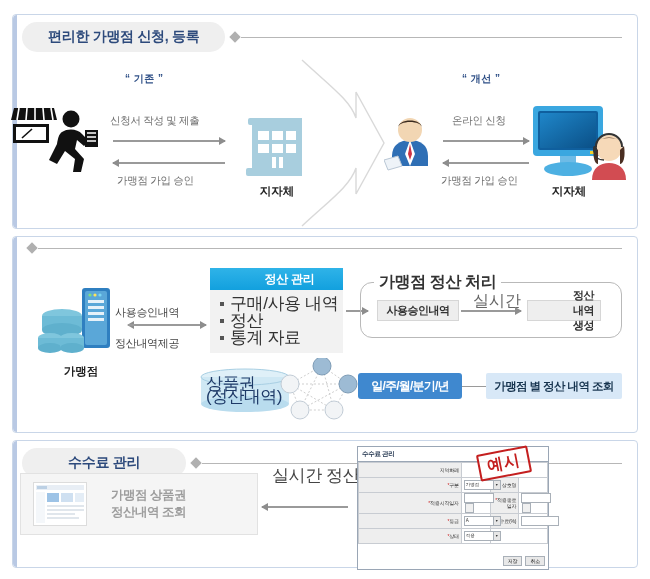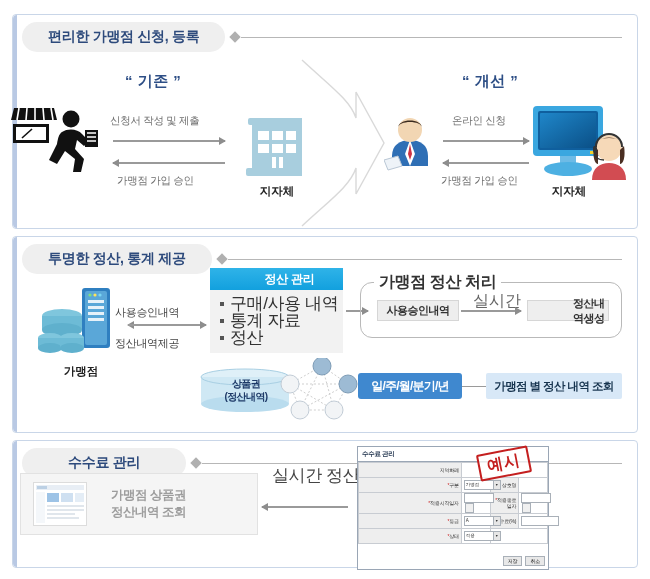--- a/index.html
+++ b/index.html
@@ -48,21 +48,21 @@
   }
   .pill-line{height:1px;background:#b7b7b7;flex:1 1 auto;margin-left:2px;}
 
   .p1{left:22px;top:22px;width:600px;}
   .p2{left:22px;top:244px;width:600px;}
   .p3{left:22px;top:448px;width:600px;}
   .p3 .pill{padding:0 46px;}
 
   
   .quote{
-    position:absolute;font-size:15px;font-weight:bold;color:#2e4f86;
+    position:absolute;font-size:10px;font-weight:bold;color:#2e4f86;
     letter-spacing:0.5px;white-space:nowrap;
   }
   .q-old{left:125px;top:72px;}
   .q-new{left:462px;top:72px;}
 
   .flowlabel{
     position:absolute;font-size:10.5px;color:#6f6f6f;white-space:nowrap;
     letter-spacing:-0.3px;
   }
   .arrow-r,.arrow-l{position:absolute;height:2px;background:#9a9a9a;}
@@ -133,28 +133,28 @@
     padding:0 5px;font-size:16px;font-weight:bold;color:#333;
     letter-spacing:-0.4px;white-space:nowrap;
   }
   .chip{
     position:absolute;background:#eeeeee;border:1px solid #d6d6d6;
     font-size:11px;font-weight:bold;color:#333;letter-spacing:-0.5px;
     display:flex;align-items:center;justify-content:center;
     box-sizing:border-box;
   }
   .chip-a{left:377px;top:300px;width:82px;height:21px;}
-  .chip-b{left:527px;top:300px;width:82px;height:21px;padding-left:45px;}
+  .chip-b{left:527px;top:300px;width:74px;height:21px;padding-left:45px;}
   .realtime{position:absolute;left:473px;top:291px;font-size:16px;color:#666;}
 
   
   .cylinder{position:absolute;left:200px;top:368px;width:90px;height:46px;}
   .cylinder-text{
-    position:absolute;left:206px;top:377px;width:80px;text-align:center;
-    font-size:10px;font-weight:bold;color:#1e3a68;line-height:13px;
+    position:absolute;left:206px;top:377px;width:80px;text-align:left;
+    font-size:17px;font-weight:normal;color:#1e3a68;line-height:13px;
     letter-spacing:-0.6px;
   }
   .nodes{position:absolute;left:278px;top:358px;width:80px;height:62px;}
 
   .bluechip{
     position:absolute;left:358px;top:373px;width:104px;height:26px;
     background:#3f88cf;border-radius:3px;color:#fff;
     font-size:12px;font-weight:bold;letter-spacing:-0.8px;
     display:flex;align-items:center;justify-content:center;
   }
@@ -328,21 +328,20 @@
     <path d="M6 16 C4 30, 8 34, 10 34 L10 20 Z" fill="#4a2f22"></path>
     <path d="M36 16 C38 30, 34 34, 32 34 L32 20 Z" fill="#4a2f22"></path>
     <path d="M8 17 A13 13 0 0 1 34 17" stroke="#333" stroke-width="2" fill="none"></path>
     <rect x="5" y="16" width="4" height="7" rx="2" fill="#333"></rect>
     <path d="M7 23 C7 29, 13 30, 16 30" stroke="#333" stroke-width="1.4" fill="none"></path>
   </svg>
 
   <div class="section sec2"></div>
 
   <div class="pill-wrap p2">
-    <div class="pill">투명한 정산, 통계 제공</div>
     <div class="pill-diamond"></div>
     <div class="pill-line"></div>
   </div>
 
   <svg class="server" viewBox="0 0 86 74">
     <rect x="44" y="2" width="28" height="60" rx="3" fill="#2f7fc0"></rect>
     <rect x="47" y="5" width="22" height="54" rx="2" fill="#5aa7d8"></rect>
     <g fill="#ffffff" opacity="0.85">
       <rect x="50" y="14" width="16" height="3"></rect>
         <rect x="50" y="20" width="16" height="3"></rect>
@@ -368,22 +367,22 @@
 
   <div class="flowlabel" style="left:115px;top:305px;font-size:11px;color:#444;">사용승인내역</div>
   <div class="flowlabel" style="left:115px;top:336px;font-size:11px;color:#444;">정산내역제공</div>
   <div class="arrow-l" style="left:128px;top:324px;width:78px;"></div>
   <div class="arrow-r" style="left:128px;top:324px;width:78px;"></div>
 
   <div class="mgmtbox">
     <div class="hd">정산 관리</div>
     <ul>
       <li>구매/사용 내역</li>
+      <li>정산</li>
       <li>통계 자료</li>
-      <li>정산</li>
     </ul>
   </div>
 
   <div class="arrow-r" style="left:346px;top:310px;width:22px;"></div>
 
   <div class="procgroup"></div>
   <div class="proctitle">가맹점 정산 처리</div>
   <div class="chip chip-a">사용승인내역</div>
   <div class="realtime">실시간</div>
   <div class="arrow-r" style="left:461px;top:310px;width:60px;"></div>

